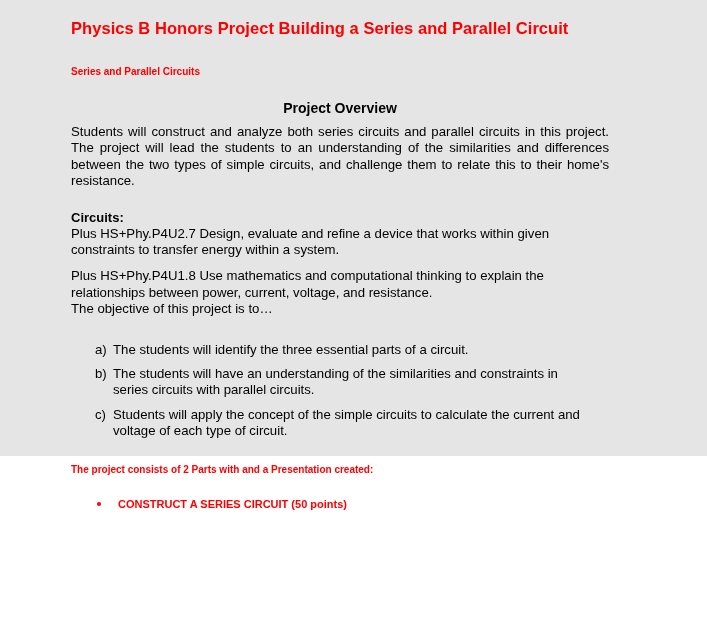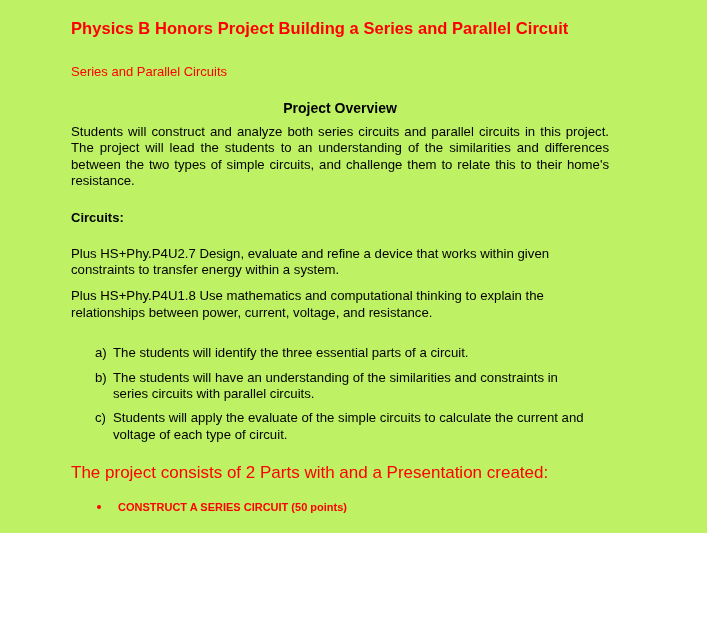--- a/index.html
+++ b/index.html
@@ -10,40 +10,40 @@
   body {
     width: 707px;
     height: 629px;
     font-family: "Liberation Sans", sans-serif;
     color: #000000;
     overflow: hidden;
   }
   .page {
     position: relative;
     width: 707px;
-    height: 533px;
-    background: #bef264;
+    height: 456px;
+    background: #e5e5e5;
     box-sizing: border-box;
     padding: 18px 98px 0 71px;
   }
 
   
   .doc-title {
     color: #ff0000;
     font-size: 16.5px;
     font-weight: bold;
     line-height: 20px;
     margin: 0;
     letter-spacing: 0.05px;
     max-width: 532px;
   }
   .section-title-red {
     color: #ff0000;
-    font-size: 13px;
-    font-weight: normal;
+    font-size: 10px;
+    font-weight: bold;
     line-height: 18px;
     margin: 25px 0 0 0;
   }
   .subheading {
     color: #000000;
     font-size: 14px;
     font-weight: bold;
     line-height: 17px;
     margin: 19px 0 0 0;
     text-align: center;
@@ -61,21 +61,21 @@
     font-size: 13.2px;
     line-height: 16.4px;
     margin: 7px 0 0 0;
     text-align: justify;
     width: 538px;
   }
   .body-para.plain {
     text-align: left;
   }
   .body-para.tight {
-    margin-top: 20px;
+    margin-top: 0;
   }
 
   
   .alpha-list {
     margin: 24px 0 0 0;
     padding: 0;
     list-style: none;
     width: 520px;
   }
   .alpha-list li {
@@ -88,22 +88,22 @@
   .alpha-list li .marker {
     position: absolute;
     left: 24px;
     top: 0;
     font-size: 13.2px;
   }
 
   
   .red-callout {
     color: #ff0000;
-    font-size: 17px;
-    font-weight: normal;
+    font-size: 10px;
+    font-weight: bold;
     line-height: 16px;
     margin: 22px 0 0 0;
   }
   .bullet-list {
     margin: 17px 0 0 0;
     padding: 0;
     list-style: none;
   }
   .bullet-list li {
     position: relative;
@@ -136,33 +136,34 @@
 
   <p class="body-para">Students will construct and analyze both series circuits and parallel circuits in this project. The project will lead the students to an understanding of the similarities and differences between the two types of simple circuits, and challenge them to relate this to their home's resistance.</p>
 
   <p class="label-bold">Circuits:</p>
 
   <p class="body-para plain tight">Plus HS+Phy.P4U2.7 Design, evaluate and refine a device that works within given constraints to transfer energy within a system.</p>
 
   <p class="body-para plain" style="margin-top:10px;">Plus HS+Phy.P4U1.8 Use mathematics and computational thinking to explain the relationships between power, current, voltage, and resistance.</p>
 
 
+  <p class="body-para plain tight">The objective of this project is to…</p>
 
   <ul class="alpha-list">
     <li>
       <span class="marker">a)</span>
       <span>The students will identify the three essential parts of a circuit.</span>
     </li>
     <li>
       <span class="marker">b)</span>
       <span>The students will have an understanding of the similarities and constraints in series circuits with parallel circuits.</span>
     </li>
     <li>
       <span class="marker">c)</span>
-      <span>Students will apply the evaluate of the simple circuits to calculate the current and voltage of each type of circuit.</span>
+      <span>Students will apply the concept of the simple circuits to calculate the current and voltage of each type of circuit.</span>
     </li>
   </ul>
 
   <p class="red-callout">The project consists of 2 Parts with and a Presentation created:</p>
 
   <ul class="bullet-list">
     <li>
       <span class="bullet-dot"></span>
       <span>CONSTRUCT A SERIES CIRCUIT (50 points)</span>
     </li>

